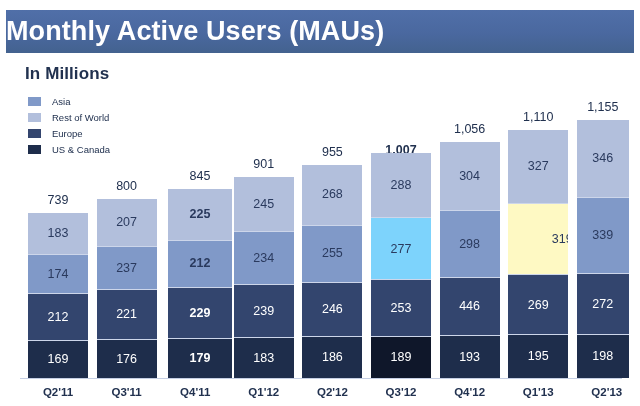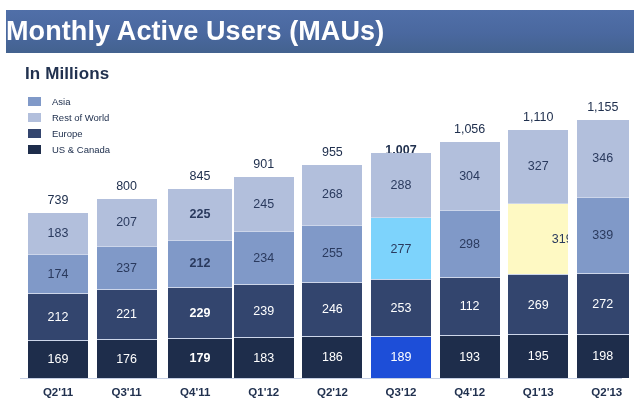--- a/index.html
+++ b/index.html
@@ -261,37 +261,37 @@
       <div class="bar-stack" style="height: 224.94px;">
         <div class="seg" style="height: 64.3325px; background: rgb(178, 191, 220); color: rgb(42, 58, 94);">
           <span class="seg-label">288</span>
         </div>
         <div class="seg" style="height: 61.8753px; background: #7dd3fc; color: rgb(42, 58, 94);">
           <span class="seg-label">277</span>
         </div>
         <div class="seg" style="height: 56.5143px; background: rgb(51, 69, 110); color: rgb(255, 255, 255);">
           <span class="seg-label">253</span>
         </div>
-        <div class="seg" style="height: 42.2182px; background: #1d4ed8; color: rgb(255, 255, 255);">
+        <div class="seg" style="height: 42.2182px; background: #0f172a; color: rgb(255, 255, 255);">
           <span class="seg-label">189</span>
         </div>
       </div>
     </div>
     <div class="tick-label" style="left: 371px; width: 60px;">Q3'12</div>
     <div class="bar-group" style="left: 439.6px; width: 60px; height: 255.886px;">
       <div class="bar-total" style="top: 0px;">1,056</div>
       <div class="bar-stack" style="height: 235.886px;">
         <div class="seg" style="height: 67.9065px; background: rgb(178, 191, 220); color: rgb(42, 58, 94);">
           <span class="seg-label">304</span>
         </div>
         <div class="seg" style="height: 66.5662px; background: rgb(128, 153, 200); color: rgb(42, 58, 94); align-items: center;">
           <span class="seg-label">298</span>
         </div>
         <div class="seg" style="height: 58.3013px; background: rgb(51, 69, 110); color: rgb(255, 255, 255);">
-          <span class="seg-label">112</span>
+          <span class="seg-label">446</span>
         </div>
         <div class="seg" style="height: 43.1117px; background: rgb(30, 45, 75); color: rgb(255, 255, 255);">
           <span class="seg-label">193</span>
         </div>
       </div>
     </div>
     <div class="tick-label" style="left: 439.6px; width: 60px;">Q4'12</div>
     <div class="bar-group" style="left: 508.2px; width: 60px; height: 267.948px;">
       <div class="bar-total" style="top: 0px;">1,110</div>
       <div class="bar-stack" style="height: 247.948px;">

